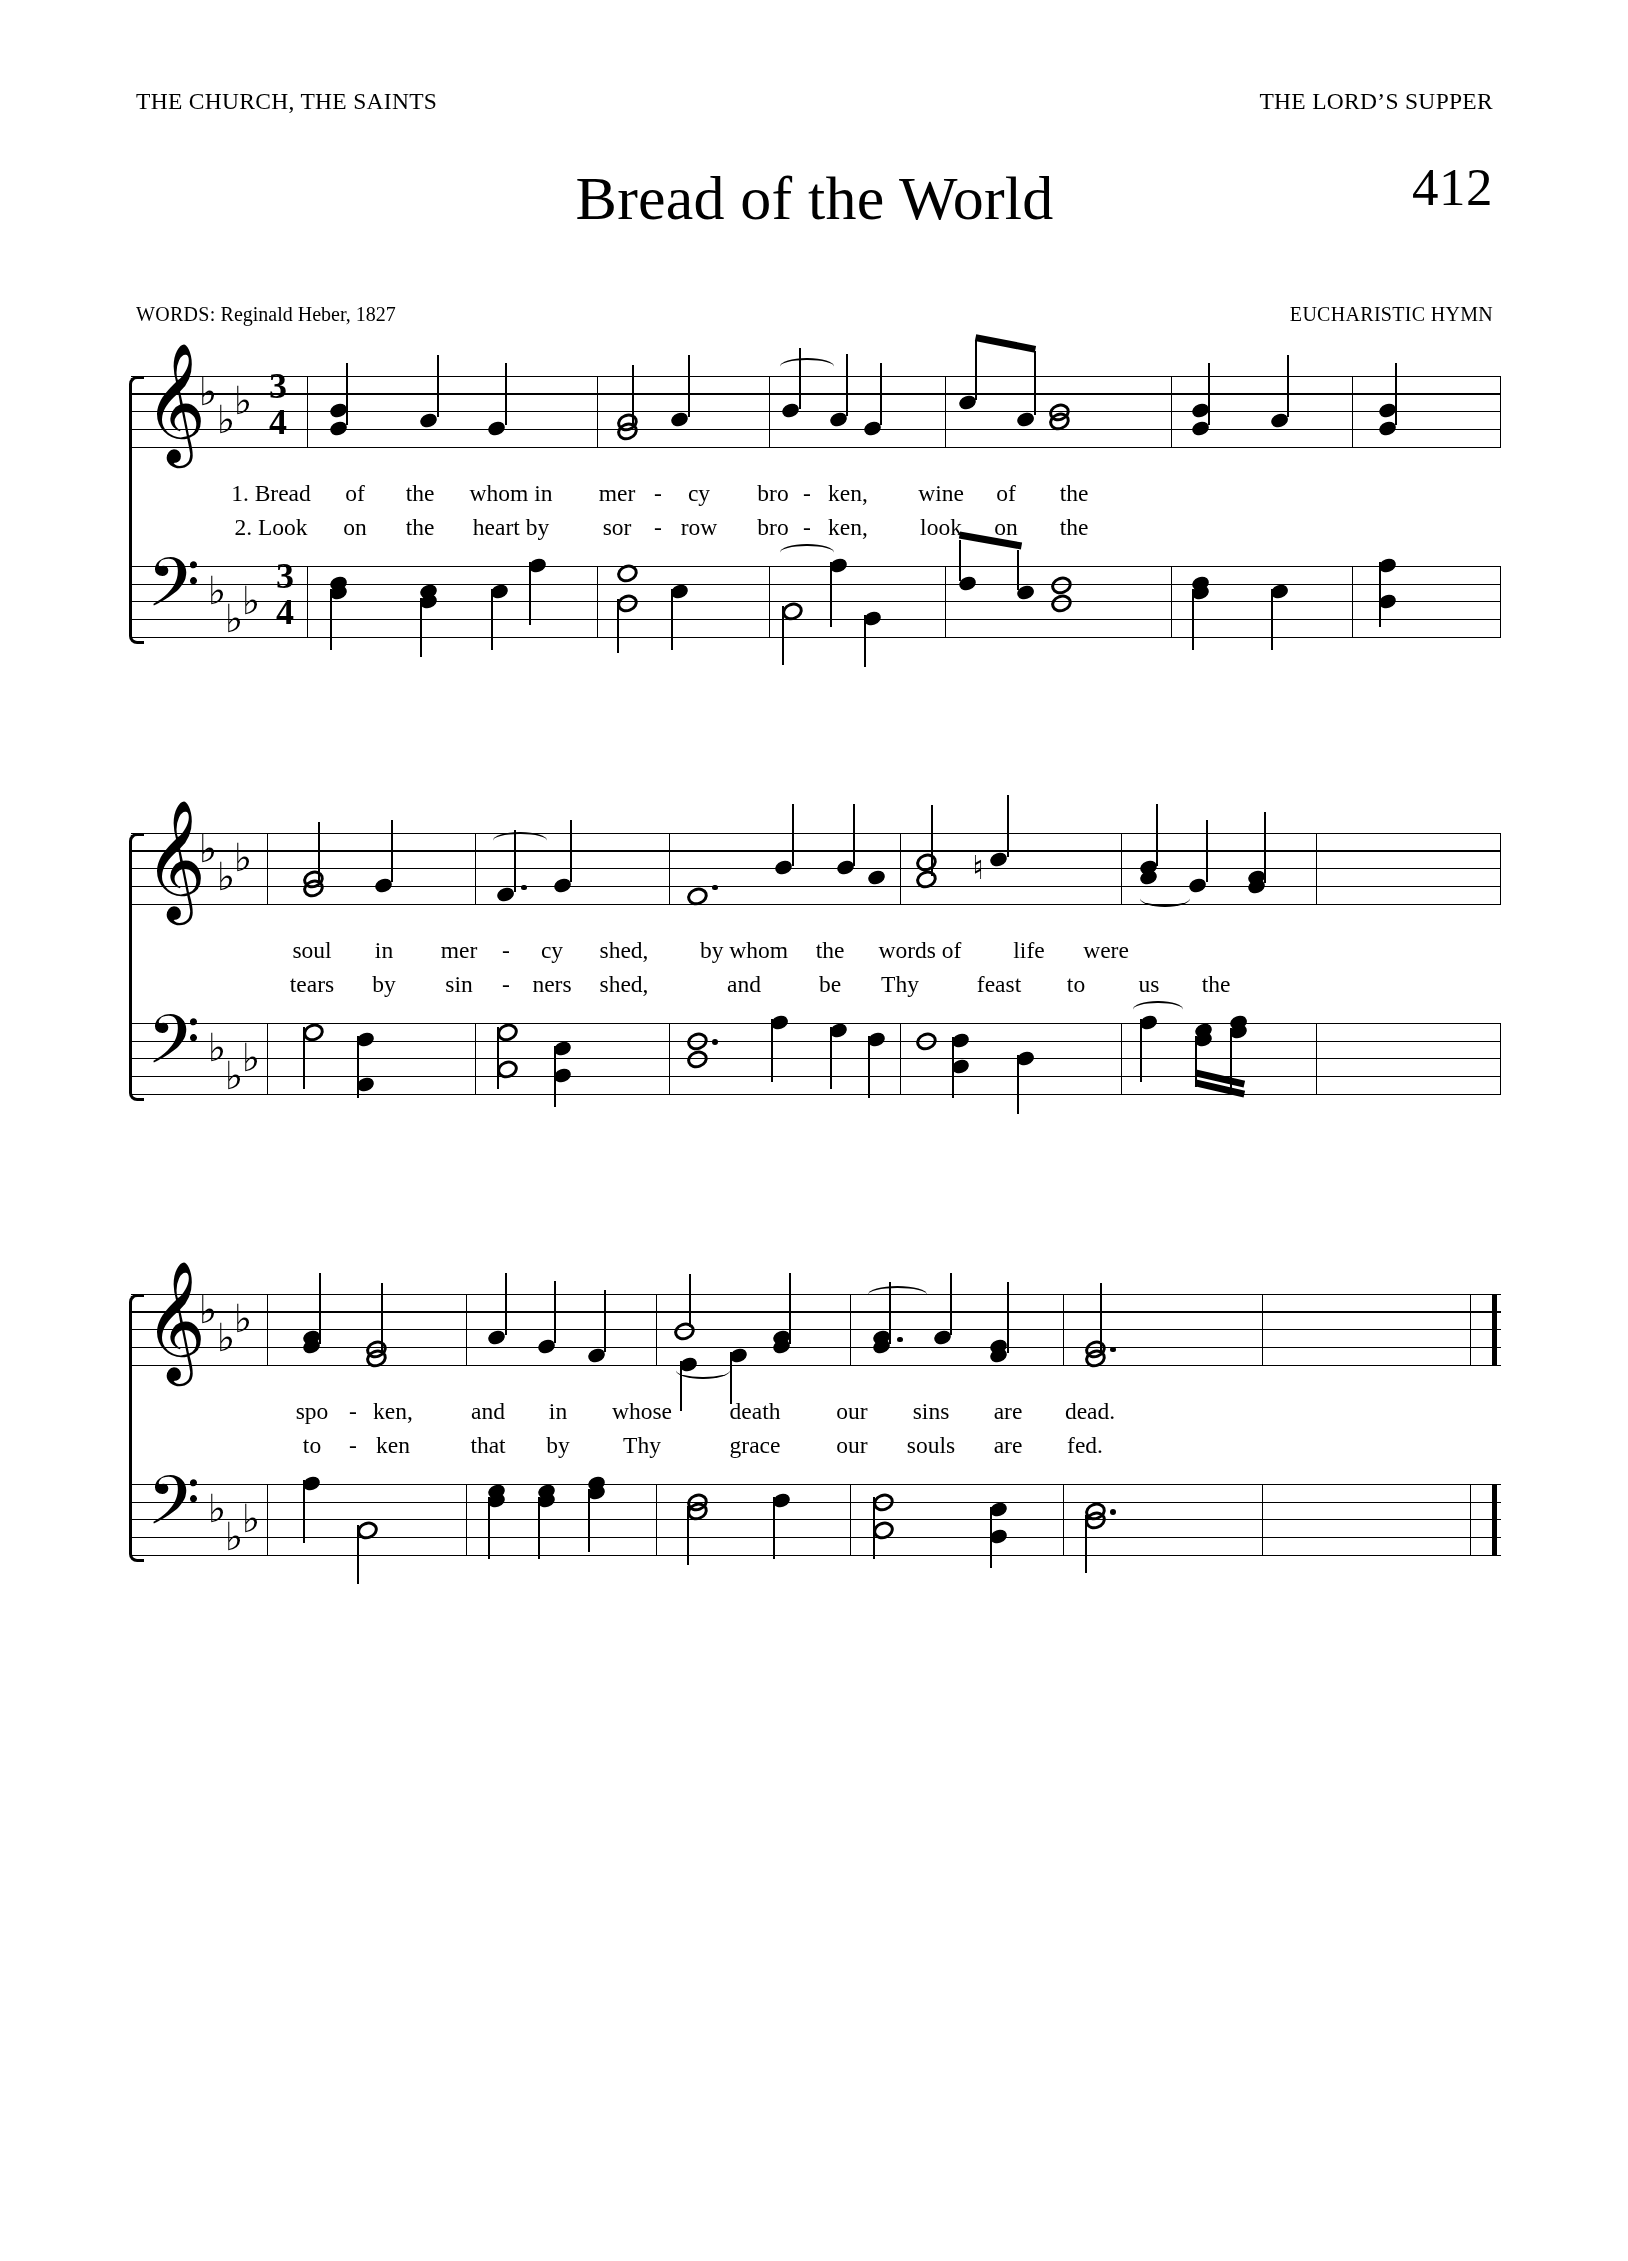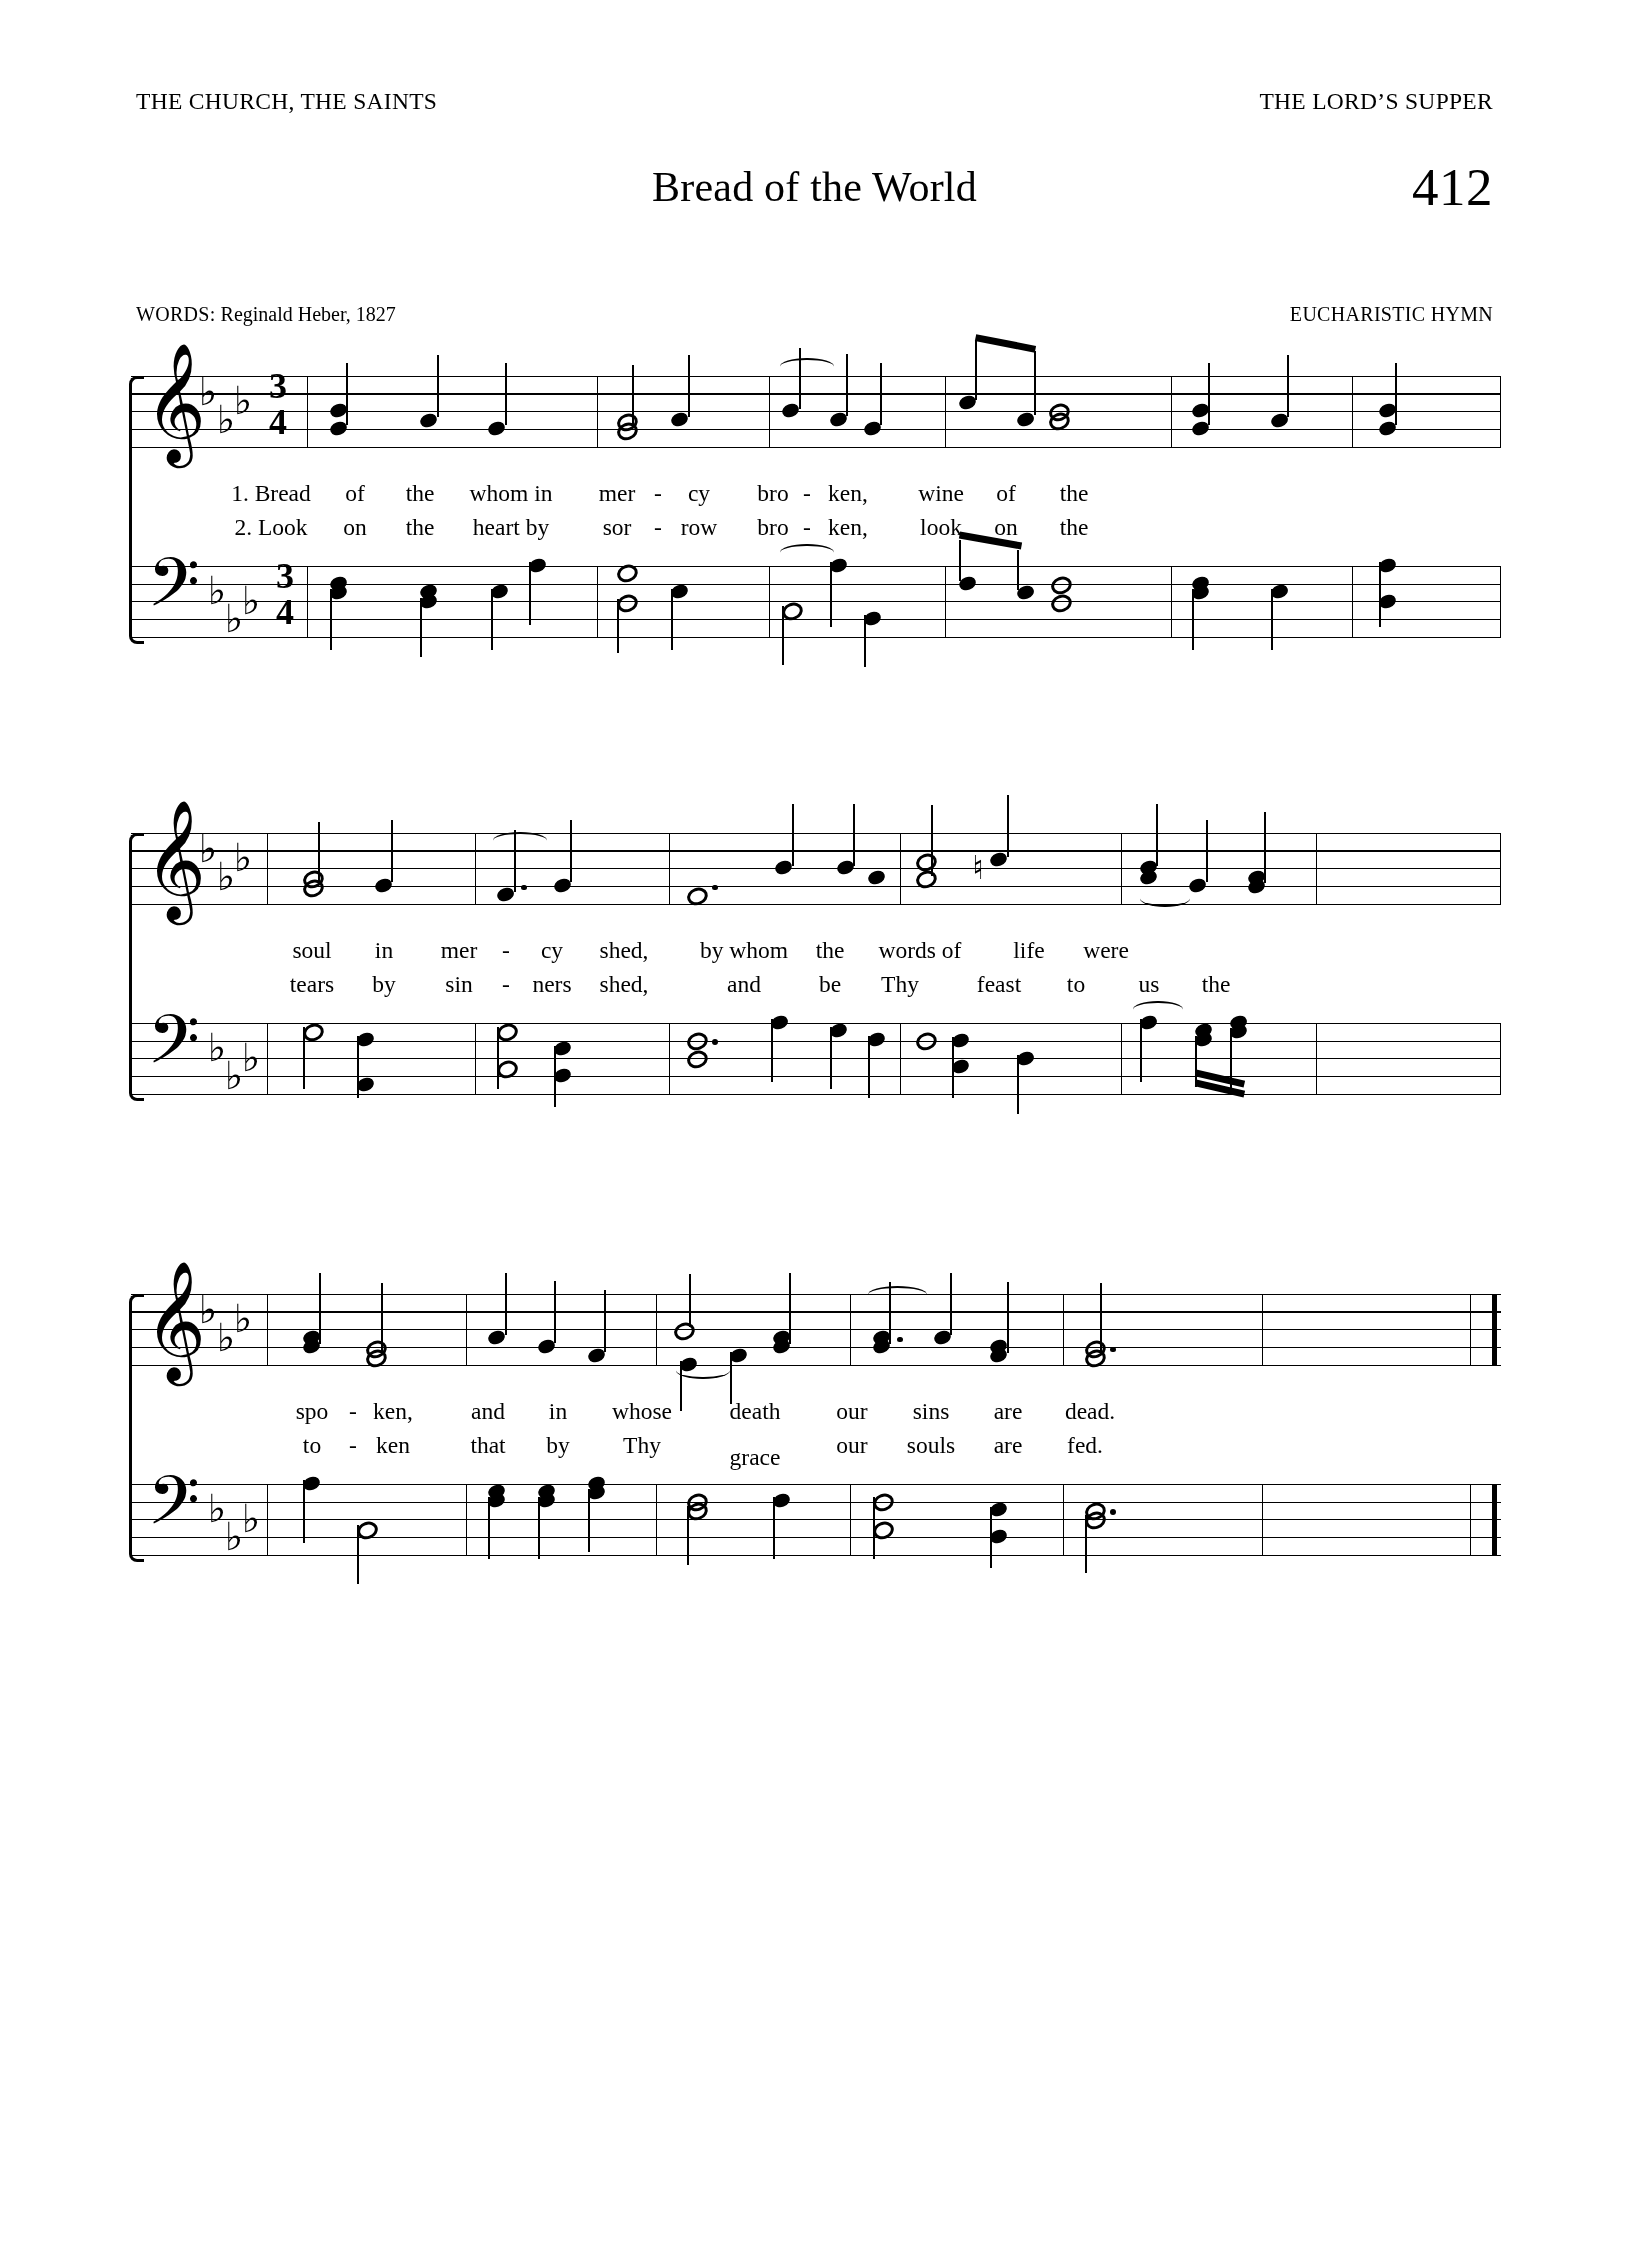--- a/index.html
+++ b/index.html
@@ -46,21 +46,21 @@
     top: 163px;
     width: 1357px;
     height: 63px;
   }
   .hymn-title {
     position: absolute;
     left: 0;
     top: 0;
     width: 1357px;
     text-align: center;
-    font-size: 42px;
+    font-size: 62px;
     letter-spacing: 0.2px;
   }
   .hymn-number {
     position: absolute;
     right: 0;
     top: -6.3px;
     font-size: 53px;
     letter-spacing: 0.5px;
   }
 
@@ -673,21 +673,21 @@
         <span class="lyric-word" style="left:877px;">are</span>
         <span class="lyric-word" style="left:959px;">dead.</span>
       </div>
       <div class="lyric-line">
         <span class="lyric-word" style="left:181px;">to</span>
         <span class="lyric-word" style="left:222px;">-</span>
         <span class="lyric-word" style="left:262px;">ken</span>
         <span class="lyric-word" style="left:357px;">that</span>
         <span class="lyric-word" style="left:427px;">by</span>
         <span class="lyric-word" style="left:511px;">Thy</span>
-        <span class="lyric-word" style="left:624px;margin-top:12px;">grace</span>
+        <span class="lyric-word" style="left:624px;">grace</span>
         <span class="lyric-word" style="left:721px;">our</span>
         <span class="lyric-word" style="left:800px;">souls</span>
         <span class="lyric-word" style="left:877px;">are</span>
         <span class="lyric-word" style="left:954px;">fed.</span>
       </div>
     </div>
 
     <div class="staff" style="top: 204px;">
       <div class="line l0"></div>
         <div class="line l1"></div>

